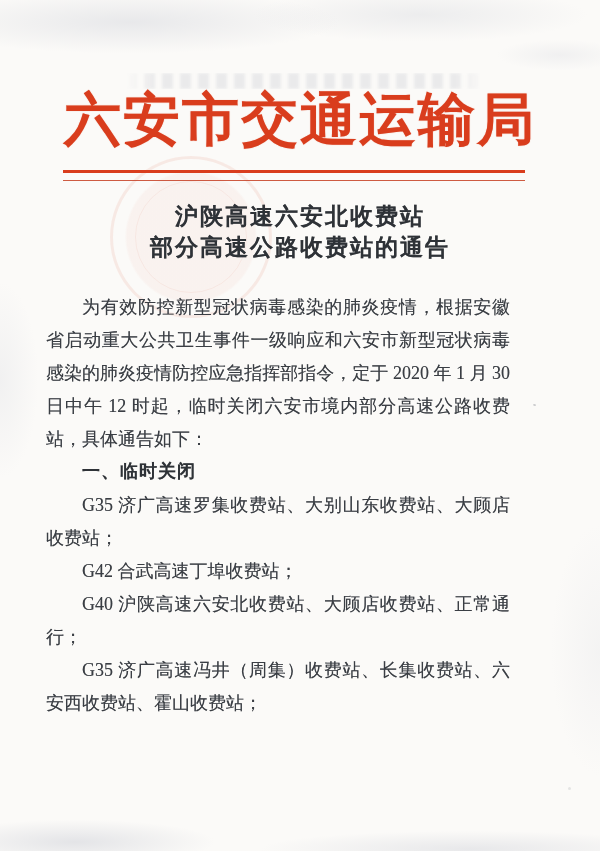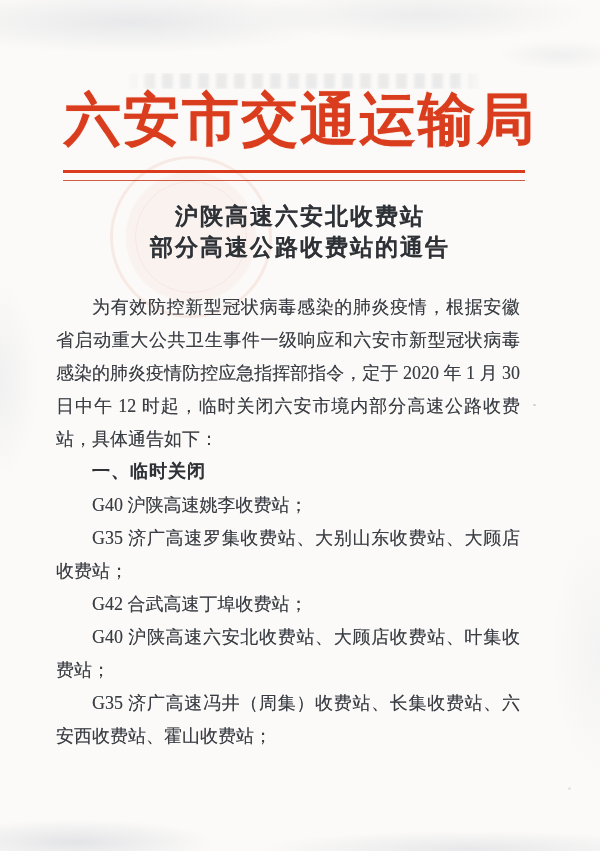--- a/index.html
+++ b/index.html
@@ -68,21 +68,21 @@
     position:absolute;top:201px;left:0;width:100%;
     text-align:center;
     font-weight:bold;
     font-size:23px;line-height:31px;
     letter-spacing:2px;
     color:var(--heading-text);
     text-shadow:0 0 .5px rgba(46,50,55,.6);
   }
 
   .body-text{
-    position:absolute;top:291px;left:56px;width:464px;
+    position:absolute;top:291px;left:46px;width:464px;
     font-size:18px;line-height:33px;
     color:var(--body-text);
     text-align:justify;
     text-shadow:0 0 .5px rgba(58,62,68,.55);
   }
   .body-text p{margin:0;text-indent:2em;}
   .body-text p.heading{
     font-family:Liberation Mono, monospace;
     font-weight:bold;
     color:var(--heading-text);
@@ -108,24 +108,23 @@
   <div class="red-rule"></div>
 
   <div class="doc-title">
     <div>沪陕高速六安北收费站</div>
     <div>部分高速公路收费站的通告</div>
   </div>
 
   <div class="body-text">
     <p class="paragraph">为有效防控新型冠状病毒感染的肺炎疫情，根据安徽省启动重大公共卫生事件一级响应和六安市新型冠状病毒感染的肺炎疫情防控应急指挥部指令，定于 2020 年 1 月 30 日中午 12 时起，临时关闭六安市境内部分高速公路收费站，具体通告如下：</p>
     <p class="heading">一、临时关闭</p>
-    <p class="item">G40 沪陕高速姚李收费站；</p>
     <p class="item">G35 济广高速罗集收费站、大别山东收费站、大顾店收费站；</p>
     <p class="item">G42 合武高速丁埠收费站；</p>
-    <p class="item">G40 沪陕高速六安北收费站、大顾店收费站、叶集收费站；</p>
+    <p class="item">G40 沪陕高速六安北收费站、大顾店收费站、正常通行；</p>
     <p class="item">G35 济广高速冯井（周集）收费站、长集收费站、六安西收费站、霍山收费站；</p>
 
   </div>
 
   <div class="speck speck-a"></div>
   <div class="speck speck-b"></div>
 
 </div>
 
 </body></html>

